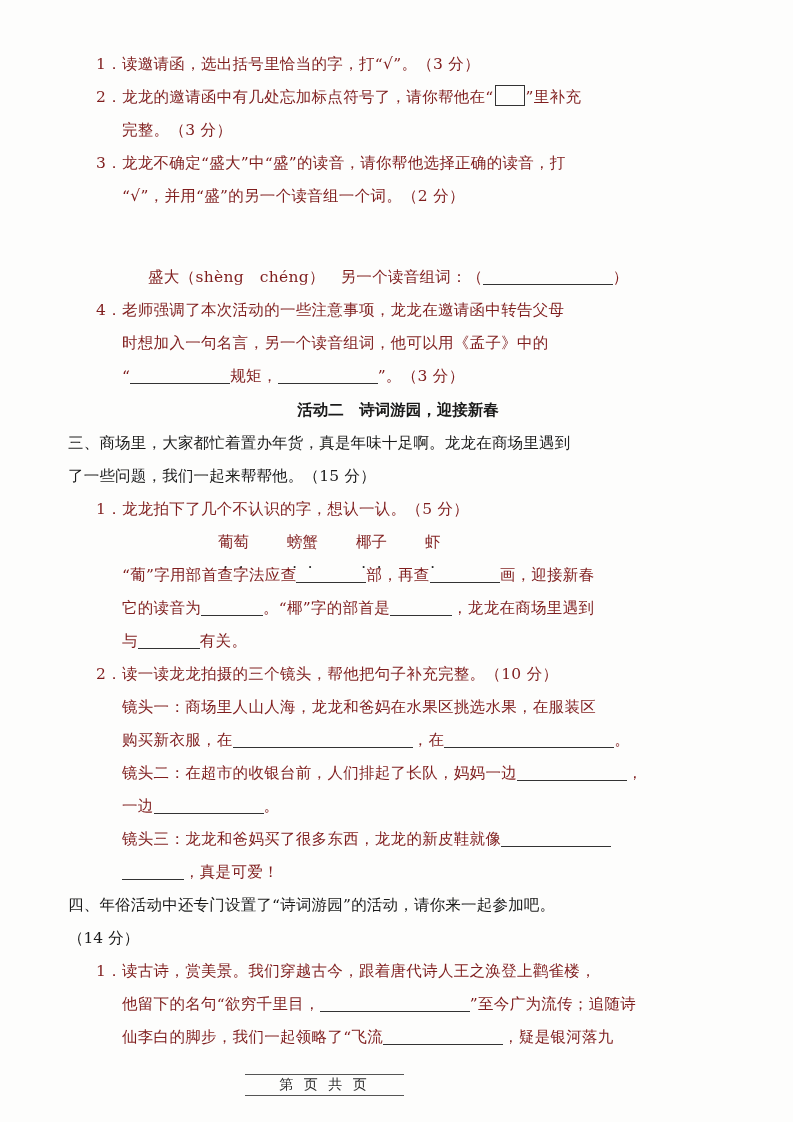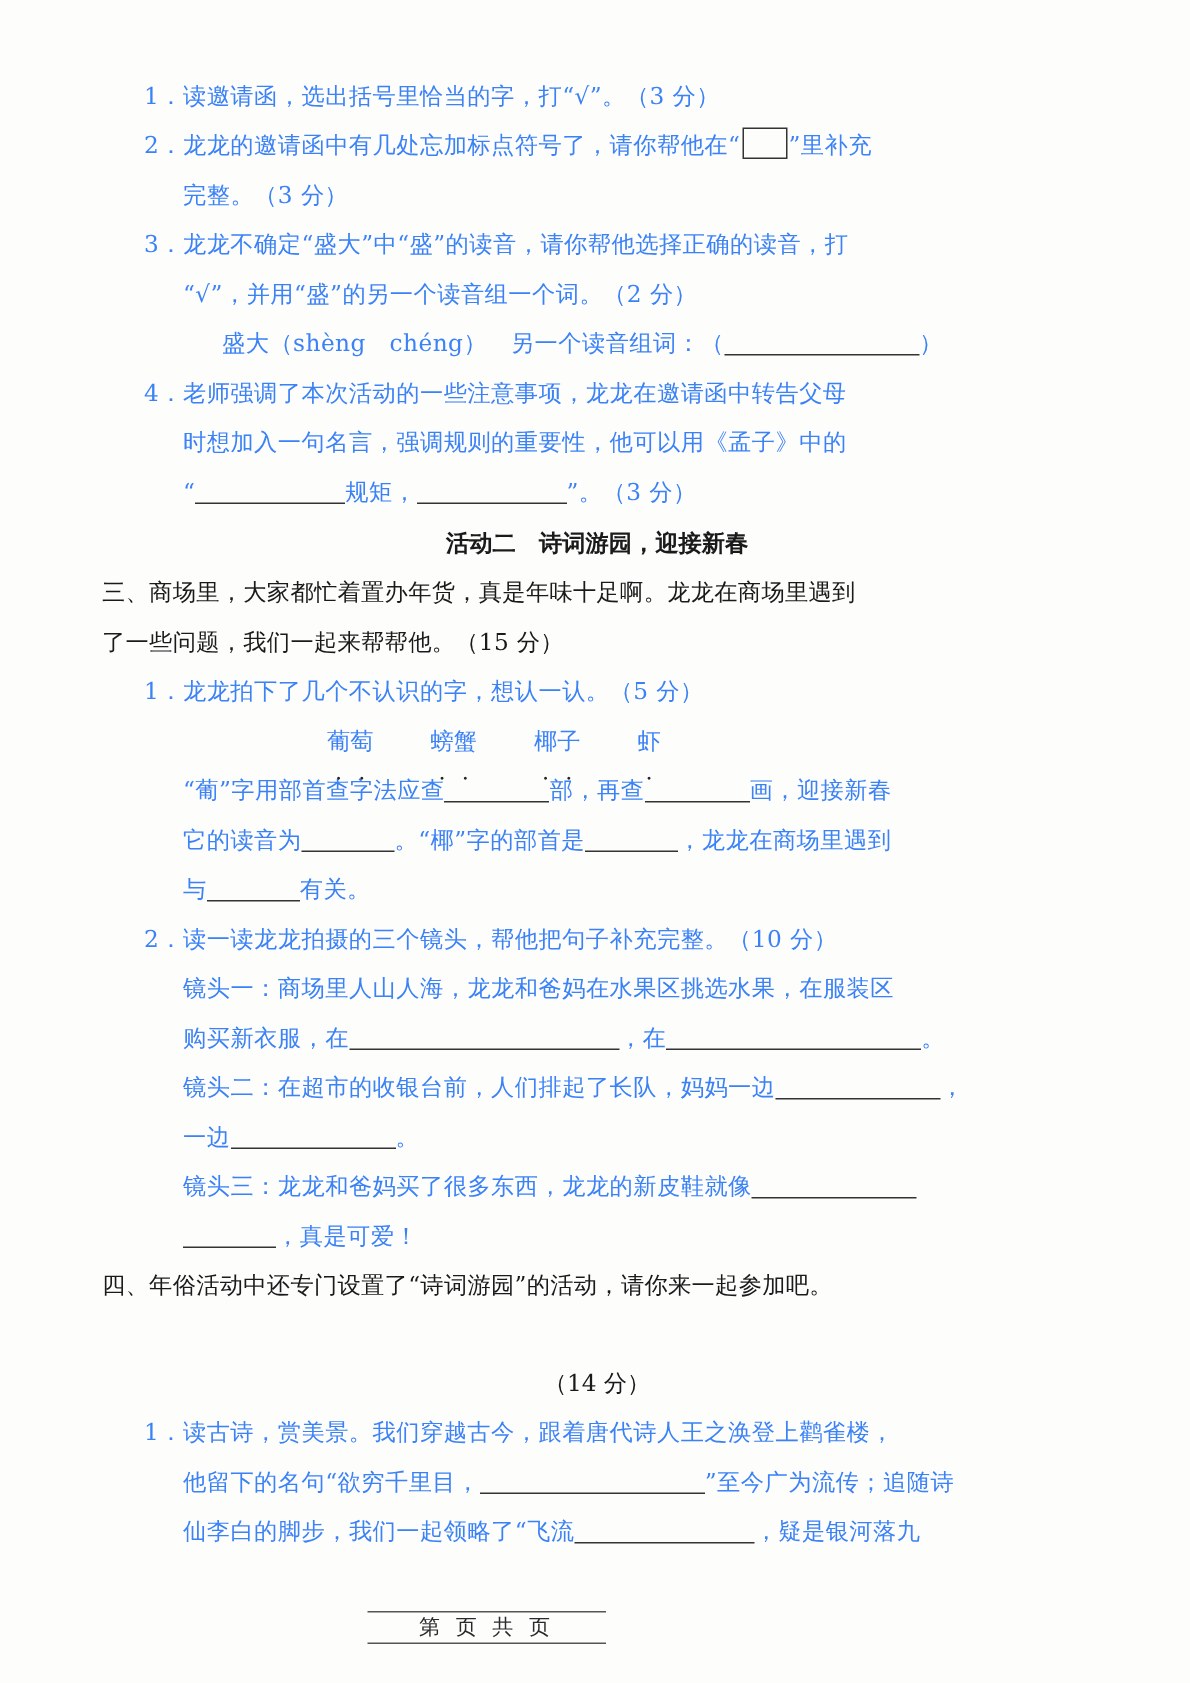--- a/index.html
+++ b/index.html
@@ -26,25 +26,25 @@
     position: absolute;
     left: 68px;
     top: 48px;
     width: 660px;
   }
   .line {
     font-size: 15.5px;
     line-height: 33px;
     letter-spacing: 0.3px;
     white-space: nowrap;
-    color: #3b82f6;
+    color: #7f1d1d;
   }
   .indent1 { padding-left: 28px; }
   .indent2 { padding-left: 54px; }
-  .indent3 { padding-left: 80px; }
+  .indent3 { padding-left: 80px; margin-top: 48px; }
   .blk {
     display: inline-block;
     width: 28px;
     height: 19px;
     border: 1.2px solid #333;
     vertical-align: -4px;
     margin: 0 1px;
   }
   .u {
     display: inline-block;
@@ -81,24 +81,23 @@
     font-size: 15.5px;
     line-height: 34px;
   }
   .big-q {
     font-weight: normal;
     font-size: 15.5px;
     line-height: 33px;
     letter-spacing: 0.2px;
   }
   .right {
-    text-align: center;
+    text-align: left;
     font-size: 15.5px;
     line-height: 33px;
-    margin-top: 32px;
   }
   .word-row {
     padding-left: 150px;
     letter-spacing: 0px;
     text-decoration: underline;
   }
   .word-row span.w {
     margin-right: 38px;
   }
   .footer {
@@ -142,21 +141,21 @@
       <span>“√”，并用“盛”的另一个读音组一个词。（2 分）</span>
     </div>
     <div class="line indent3">
       <span>盛大（shèng　chéng）　另一个读音组词：（</span><span class="u u130"></span><span>）</span>
     </div>
 
     <div class="line indent1">
       <span>4．老师强调了本次活动的一些注意事项，龙龙在邀请函中转告父母</span>
     </div>
     <div class="line indent2">
-      <span>时想加入一句名言，强调规则的重要性，他可以用《孟子》中的</span>
+      <span>时想加入一句名言，另一个读音组词，他可以用《孟子》中的</span>
     </div>
     <div class="line indent2">
       <span>“</span><span class="u u100"></span><span>规矩，</span><span class="u u100"></span><span>”。（3 分）</span>
     </div>
 
     <div class="section-title">活动二　诗词游园，迎接新春</div>
 
     <div class="big-q">三、商场里，大家都忙着置办年货，真是年味十足啊。龙龙在商场里遇到</div>
     <div class="big-q">了一些问题，我们一起来帮帮他。（15 分）</div>
 

